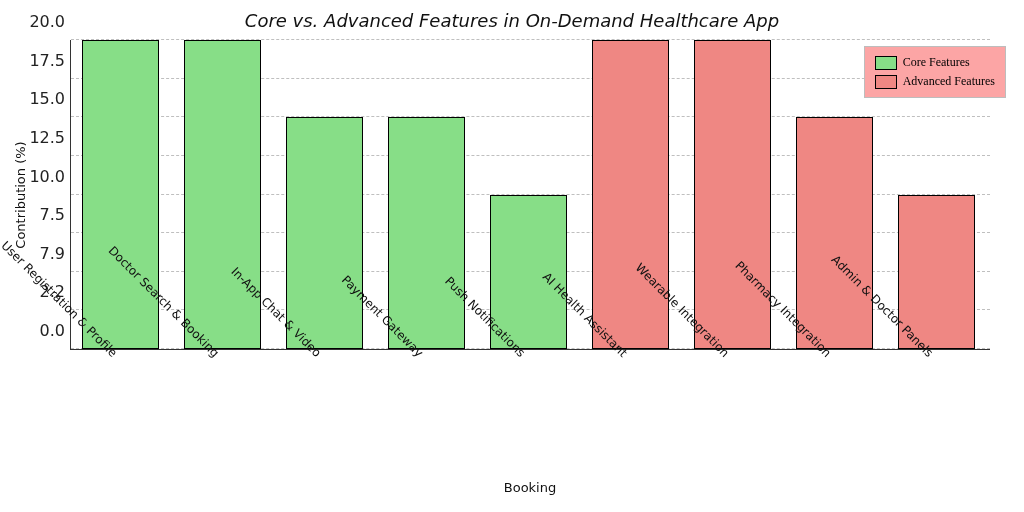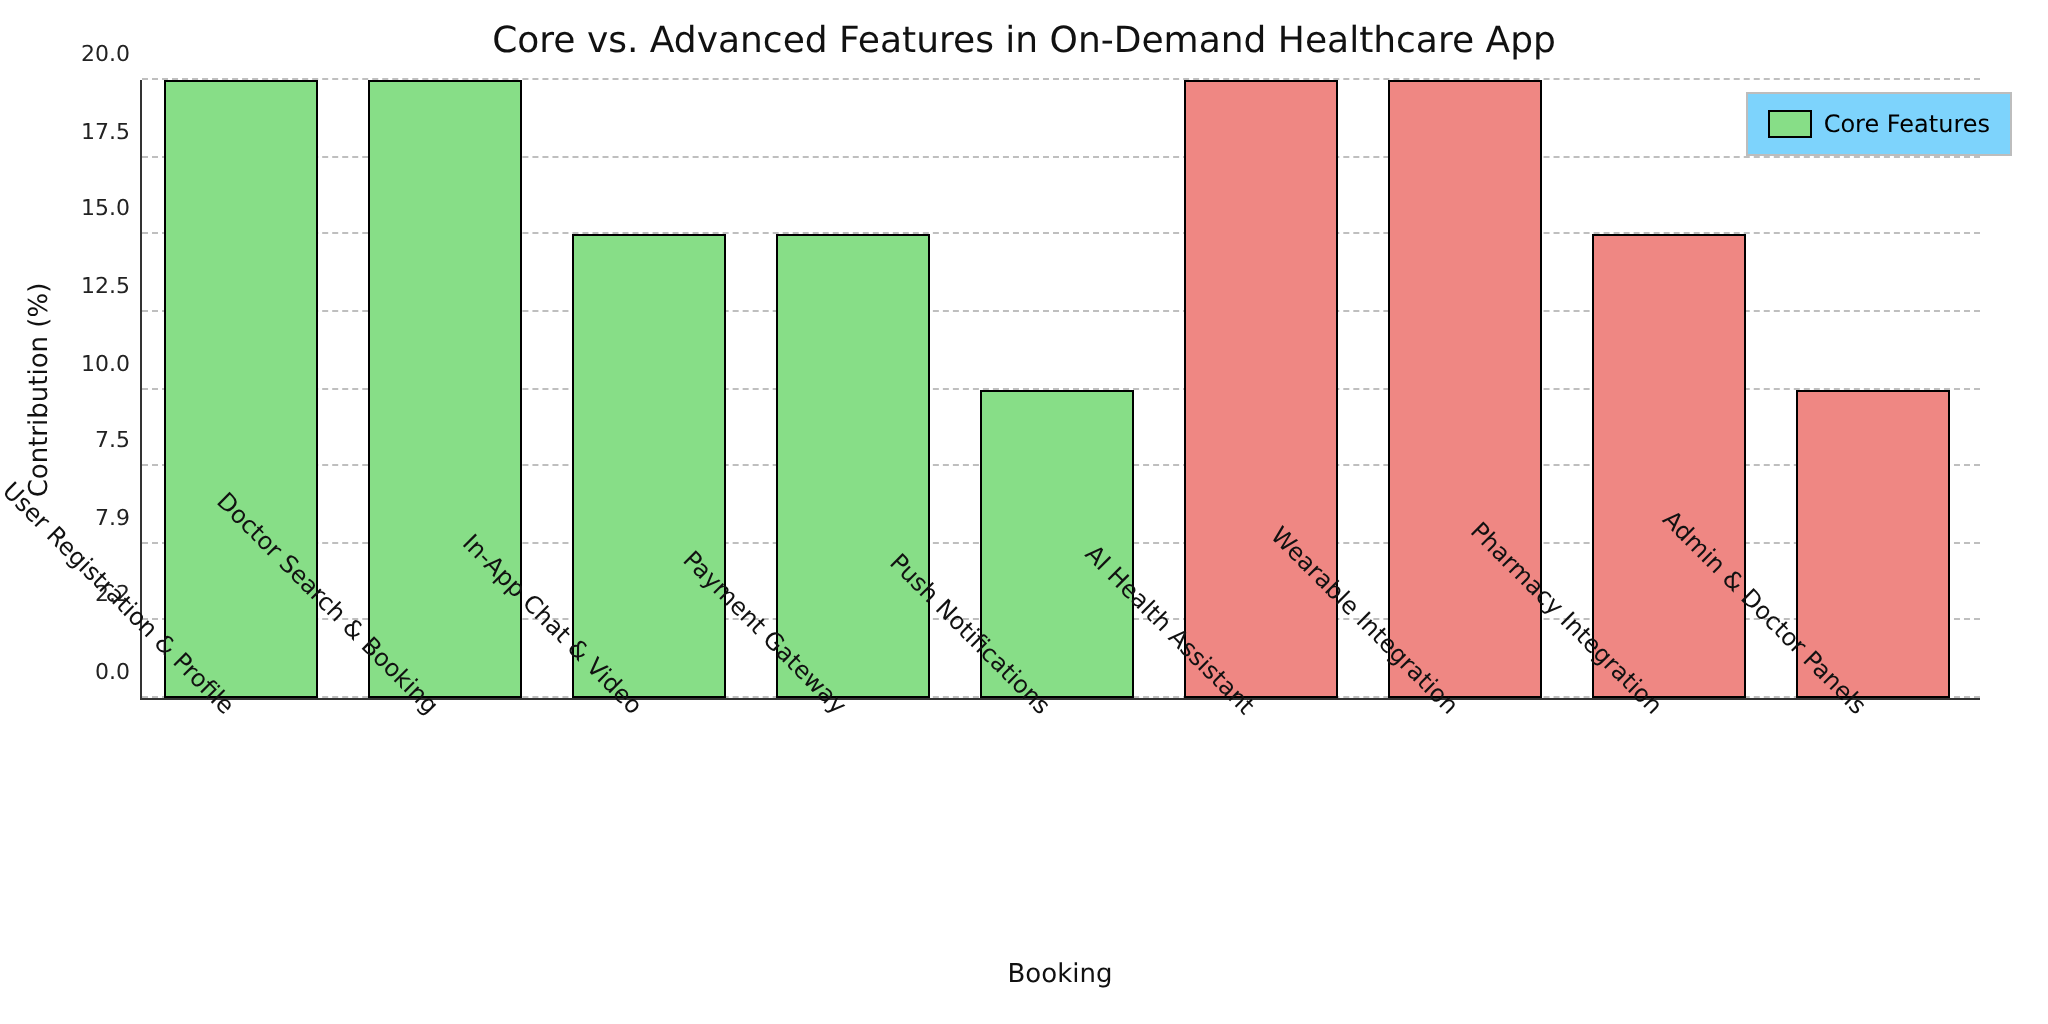--- a/index.html
+++ b/index.html
@@ -1,32 +1,32 @@
 <!DOCTYPE html>
 <html><head>
 <meta charset="utf-8">
 <style>
   * { box-sizing: border-box; margin: 0; padding: 0; }
   html, body { width: 1024px; height: 512px; background: #ffffff; font-family: "DejaVu Sans", Arial, sans-serif; }
   .chart-wrap { position: relative; width: 1024px; height: 512px; }
-  .title { position: absolute; top: 10px; left: 0; width: 100%; text-align: center; font-size: 18px; color: #111; }
+  .title { position: absolute; top: 10px; left: 0; width: 100%; text-align: center; font-size: 18px; color: #111; font-style: italic; }
   .plot-area {
     position: absolute;
     left: 70px; top: 40px;
     width: 920px; height: 310px;
     border-left: 1px solid #333;
     border-bottom: 1px solid #333;
   }
   .grid-line {
     position: absolute; left: 0; width: 100%;
     border-top: 1px dashed #bfbfbf; height: 0;
   }
   .y-tick {
     position: absolute; right: 100%; padding-right: 6px;
-    font-size: 11px; color: #222; transform: translateY(-50%);
+    font-size: 16px; color: #222; transform: translateY(-50%);
     white-space: nowrap;
   }
   .y-label {
     position: absolute; left: 20px; top: 195px;
     transform: translate(-50%,-50%) rotate(-90deg);
     transform-origin: center;
     font-size: 13px; color: #111;
   }
   .x-label {
     position: absolute; left: 530px; top: 480px;
@@ -44,22 +44,22 @@
     position: absolute;
     top: 350px;
     font-size: 12px; color: #111;
     transform-origin: top left;
     transform: rotate(45deg) translate(-100%, 0);
     white-space: nowrap;
     text-align: right;
   }
   .legend {
     position: absolute; right: 18px; top: 46px;
-    background: #7dd3fc; border: 1px solid #bdbdbd;
-    padding: 6px 10px; font-size: 12px;
+    background: #fca5a5; border: 1px solid #bdbdbd;
+    padding: 6px 10px; font-size: 12px; font-family: Liberation Serif, serif;
   }
   .legend-row { display: flex; align-items: center; gap: 6px; padding: 2px 0; }
   .swatch { width: 22px; height: 14px; border: 1px solid #000; }
   .swatch.core { background: #87de87; }
   .swatch.adv  { background: #ef8783; }
 </style>
 </head>
 <body>
 
 <div class="chart-wrap">
@@ -111,15 +111,19 @@
   <span class="xt" style="left:630px;">AI Health Assistant</span>
   <span class="xt" style="left:732px;">Wearable Integration</span>
   <span class="xt" style="left:834px;">Pharmacy Integration</span>
   <span class="xt" style="left:936px;">Admin &amp; Doctor Panels</span>
 
   <div class="legend">
     <div class="legend-row">
       <span class="swatch core"></span>
       <span>Core Features</span>
     </div>
+    <div class="legend-row">
+      <span class="swatch adv"></span>
+      <span>Advanced Features</span>
+    </div>
   </div>
 
 </div>
 
 </body></html>

